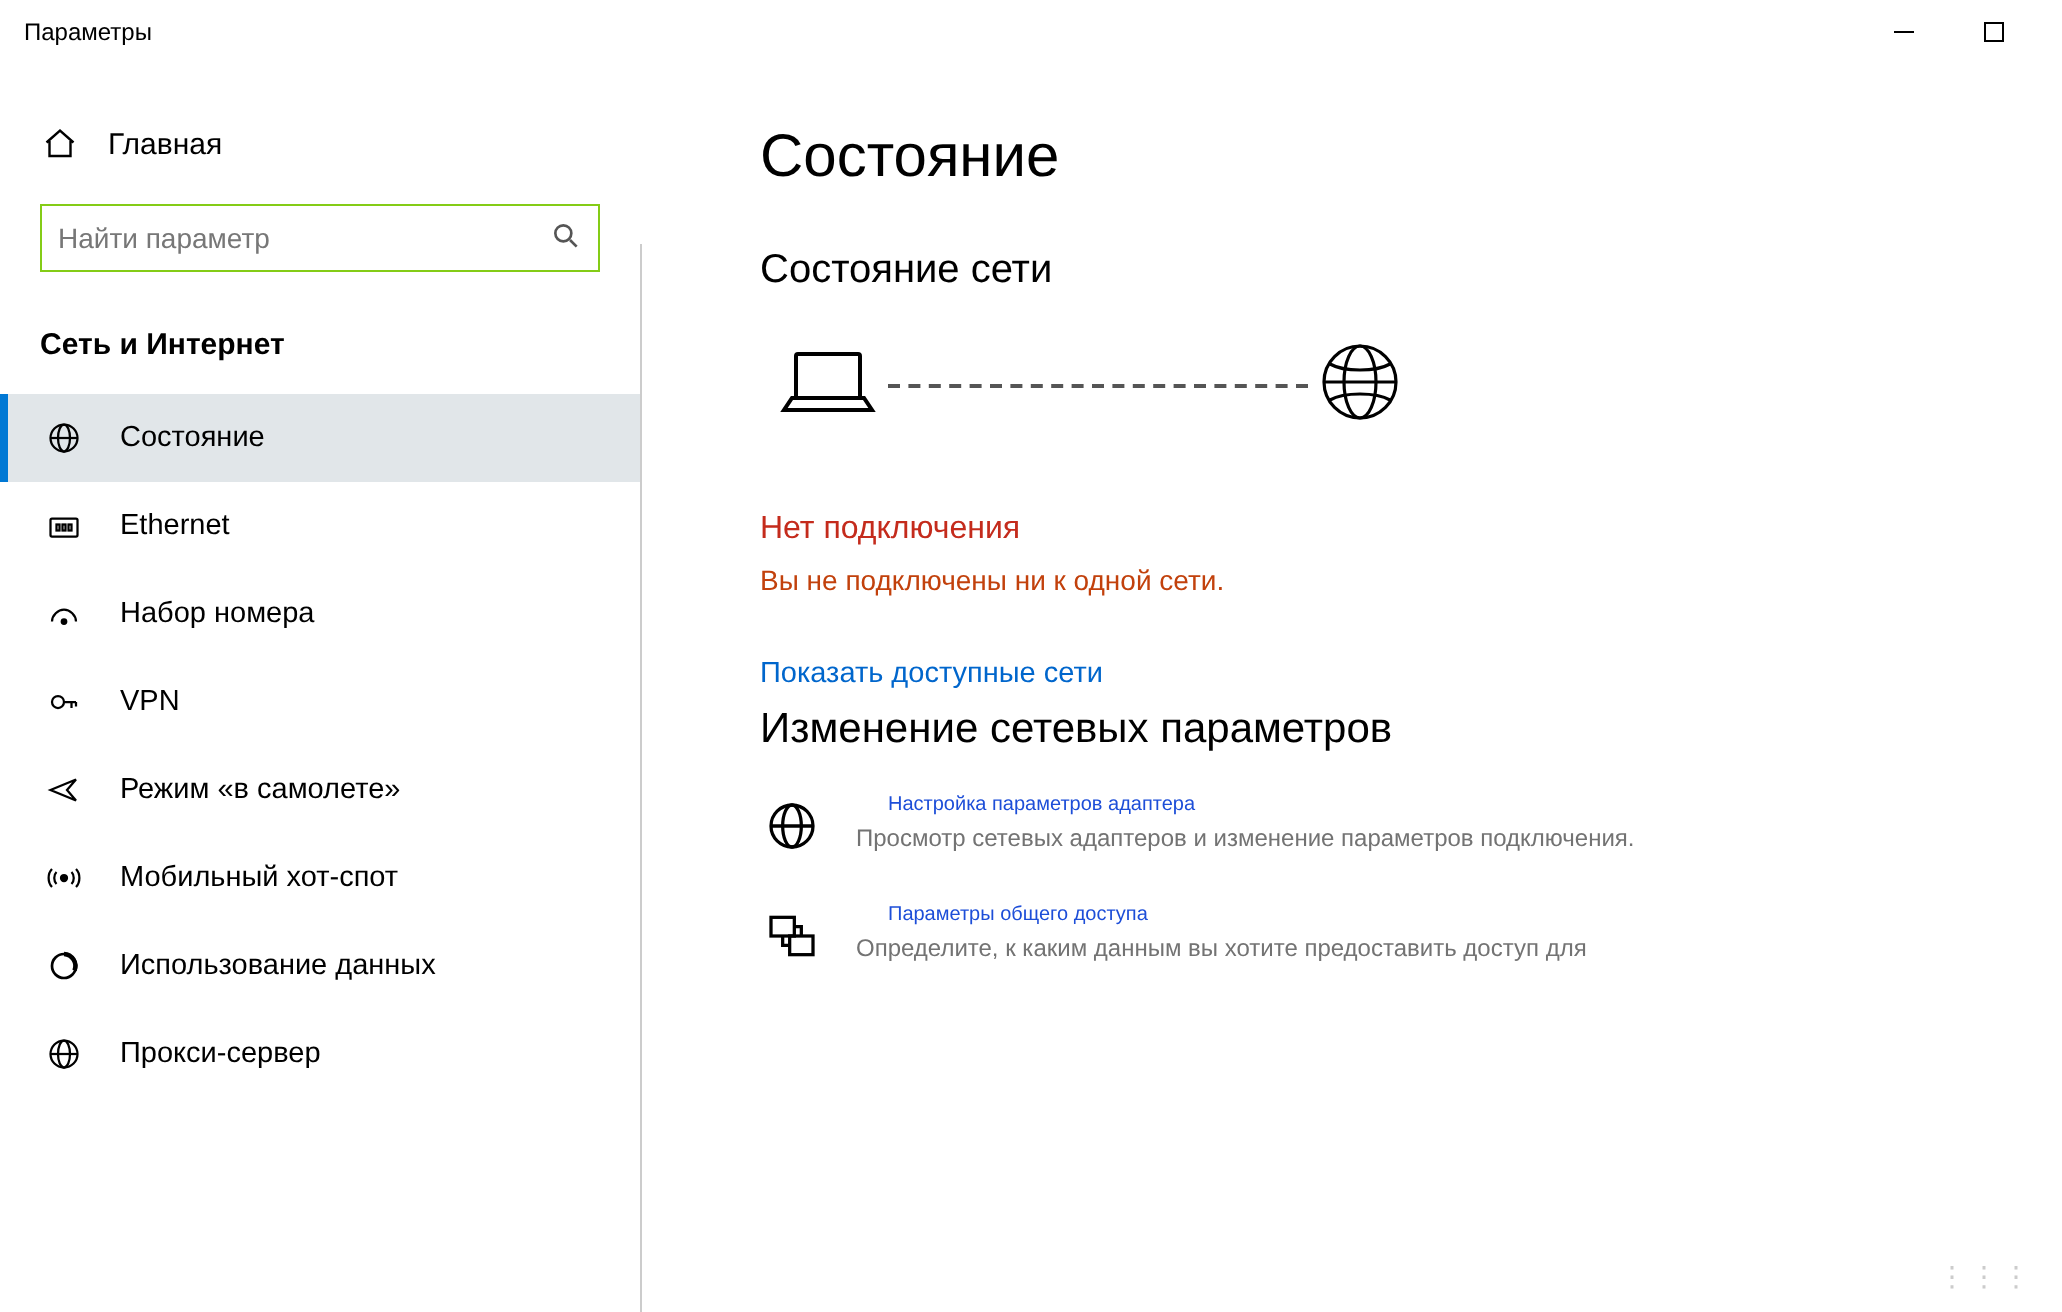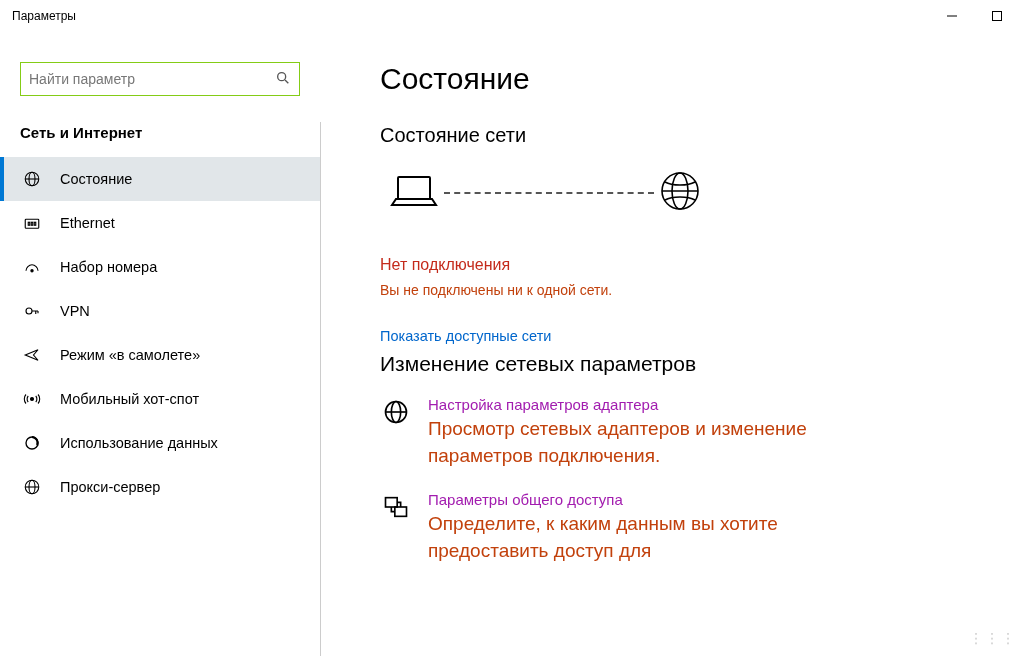--- a/index.html
+++ b/index.html
@@ -168,27 +168,28 @@
       gap: 16px;
       margin-bottom: 22px;
     }
     .setting-item .icon-col {
       width: 32px;
       padding-top: 2px;
       display:flex;
       justify-content:center;
     }
     .setting-item .item-title {
-      font-size: 15px;
-      color: #a21caf;
+      font-size: 10px;
+      color: #1d4ed8;
       margin-bottom: 3px;
+      margin-left: 16px;
     }
     .setting-item .item-desc {
-      font-size: 19px;
-      color: #c2410c;
+      font-size: 12px;
+      color: #737373;
       line-height: 1.4;
       max-width: 430px;
     }
     .dots {
       position: absolute;
       right: 14px;
       bottom: 10px;
       color: #ccc;
       letter-spacing: 2px;
       font-size: 14px;
@@ -208,20 +209,28 @@
     <div class="titlebar-btn">
       <svg width="10" height="10" viewBox="0 0 10 10">
           <rect x="0.5" y="0.5" width="9" height="9" fill="none" stroke="#000" stroke-width="1"></rect>
         </svg>
     </div>
   </div>
 </div>
 
 <div class="content">
   <div class="sidebar">
+    <div class="home-row">
+      <span class="icon">
+        <svg width="18" height="18" viewBox="0 0 24 24" fill="none" stroke="#000" stroke-width="1.6">
+            <path d="M3 11 L12 3 L21 11 M5 10 V20 H19 V10"></path>
+          </svg>
+      </span>
+      <span class="label">Главная</span>
+    </div>
 
     <div class="search-wrap">
       <div class="search-box">
         <input class="search-input" placeholder="Найти параметр" style="">
         <span class="search-icon">
           <svg width="16" height="16" viewBox="0 0 24 24" fill="none" stroke="#555" stroke-width="2">
               <circle cx="10" cy="10" r="6"></circle>
               <line x1="15" y1="15" x2="20" y2="20"></line>
             </svg>
         </span>

